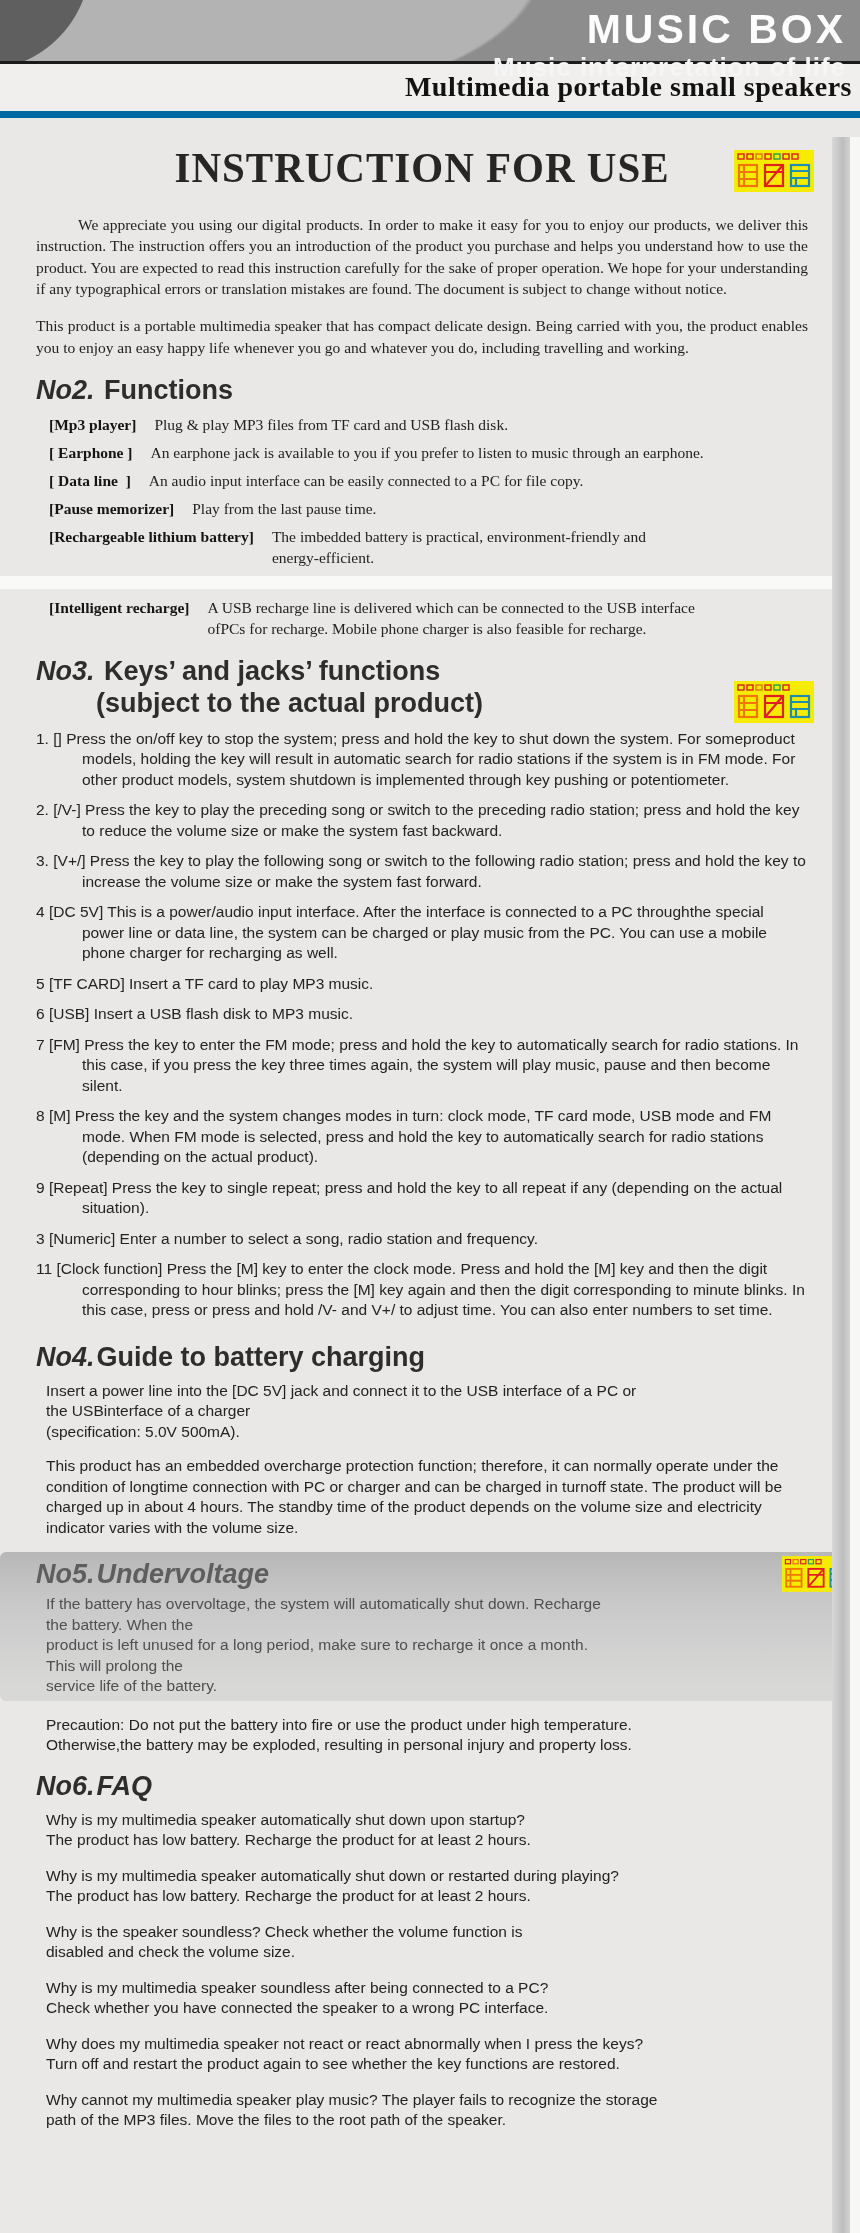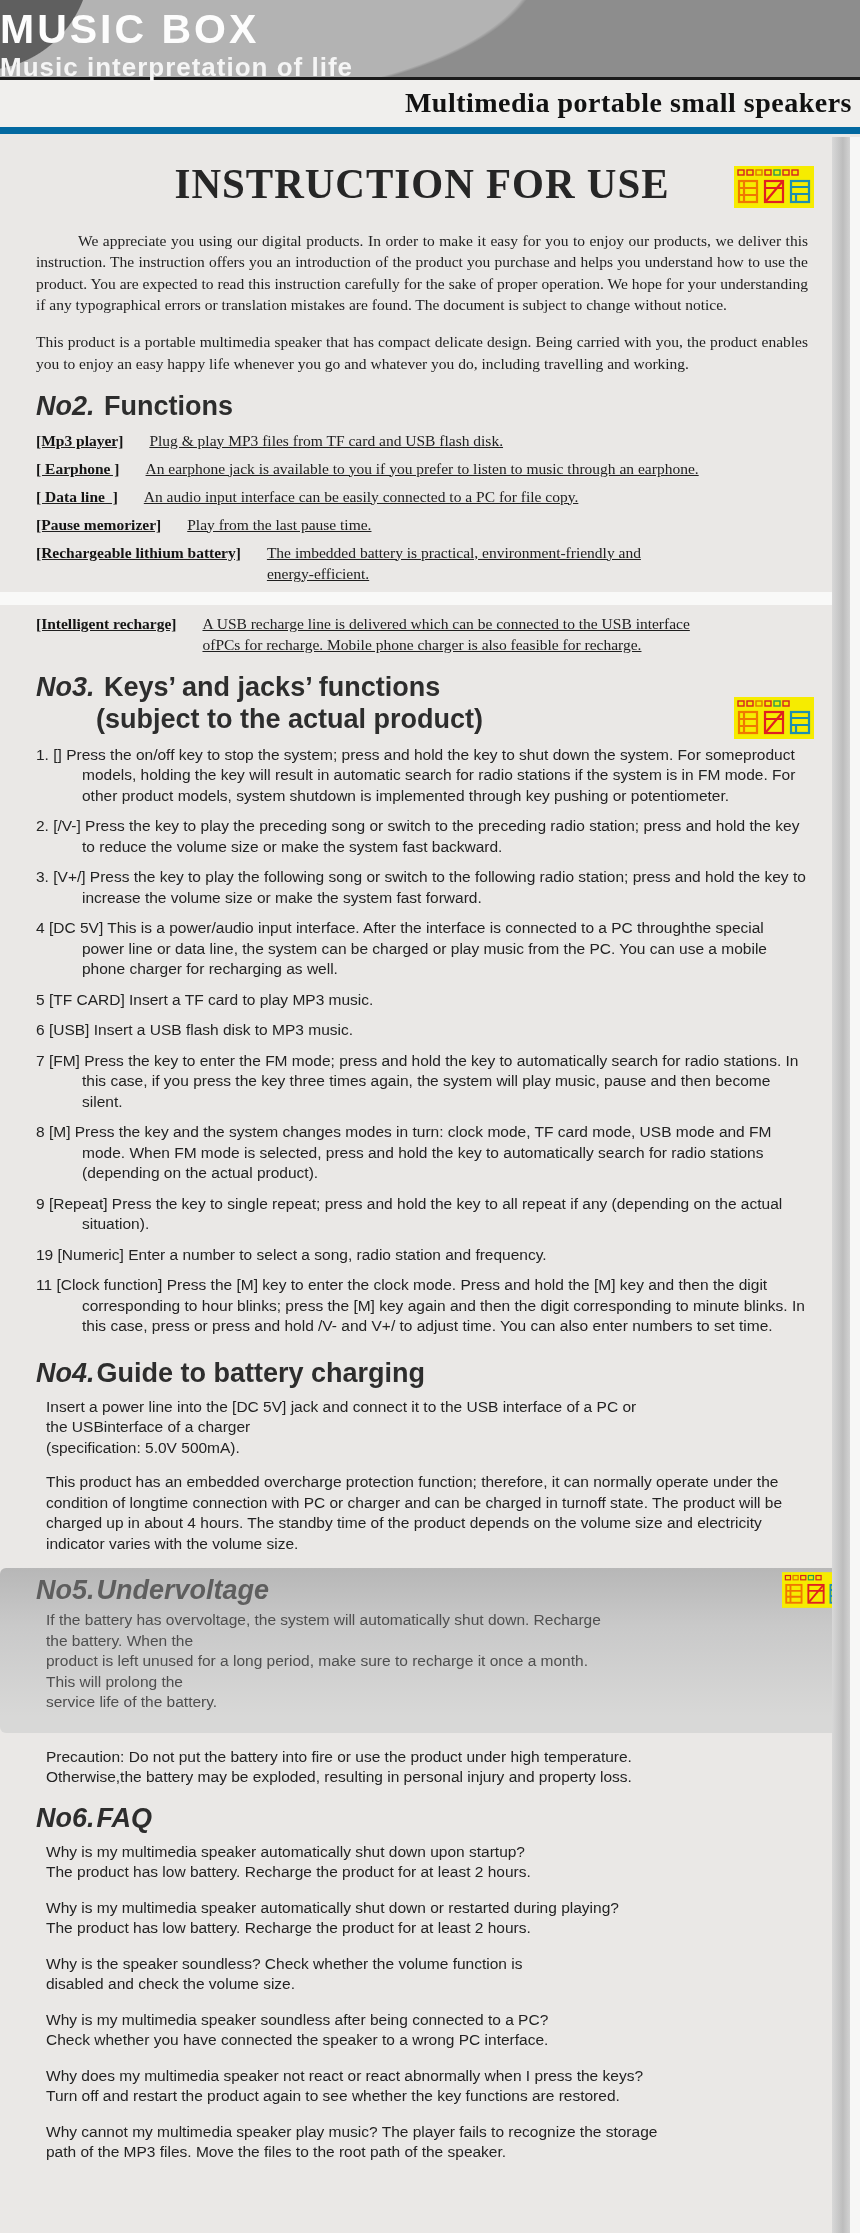--- a/index.html
+++ b/index.html
@@ -4,26 +4,26 @@
 <style>
   html,body{margin:0;padding:0;background:#ffffff;}
   .page{position:relative;width:860px;min-height:2233px;background:#eae8e6;overflow:hidden;
         font-family:"Liberation Serif",serif;color:#1f1f1f;}
   
   .edge-gray{position:absolute;top:137px;right:10px;width:18px;bottom:0;
              background:linear-gradient(to right,#d8d8d8,#bdbdbd 60%,#d2d2d2);z-index:5;}
   .edge-white{position:absolute;top:137px;right:0;width:10px;bottom:0;background:#f7f7f6;z-index:5;}
 
   
-  .header{height:80px;border-bottom:3px solid #1b1b1b;
+  .header{height:64px;border-bottom:3px solid #1b1b1b;
     background:
       radial-gradient(circle 150px at -20px -40px, #5f5f5f 0 110px, rgba(0,0,0,0) 111px),
       radial-gradient(ellipse 560px 230px at 22% -55%, #b3b3b3 0 62%, rgba(0,0,0,0) 63%),
       #8d8d8d;
-    padding:6px 14px 0 0;box-sizing:border-box;
+    text-align:right;padding:6px 14px 0 0;box-sizing:border-box;
     font-family:"Liberation Sans",sans-serif;}
   .brand{font-size:41px;font-weight:bold;letter-spacing:3px;color:#fdfdfd;line-height:46px;}
   .tagline{font-size:26px;font-weight:bold;color:#f5f5f5;line-height:30px;letter-spacing:1px;}
 
   
   .subband{height:47px;background:#f0efed;border-bottom:7px solid #0369a1;
            text-align:right;padding-right:8px;}
   .subband .subtitle{font-family:"Liberation Serif",serif;font-weight:bold;font-size:28px;
            line-height:46px;color:#121212;letter-spacing:0.5px;}
 
@@ -43,35 +43,35 @@
 
   .para{font-size:15.5px;line-height:21.5px;text-align:justify;color:#222;}
   .indent{text-indent:42px;}
   .pre{white-space:pre-line;}
 
   .sec-h{font-family:"Liberation Sans",sans-serif;font-weight:bold;font-size:27px;
          color:#2d2d2d;line-height:32px;margin:14px 0 8px 0;}
   .sec-h .hnum{font-style:italic;margin-right:2px;}
 
   
-  .fn-item{display:flex;gap:26px;margin:7px 0;font-size:15.5px;line-height:21px;text-decoration:underline;}
+  .fn-item{display:flex;gap:18px;margin:7px 13px;font-size:15.5px;line-height:21px;}
   .fn-label{font-weight:bold;white-space:pre;color:#141414;}
   .fn-text{flex:1;color:#222;}
   .white-gap{height:13px;background:#f9f9f8;margin:8px -52px 8px -36px;}
   .key-item{font-family:"Liberation Sans",sans-serif;font-size:15.5px;line-height:20.5px;
             color:#232323;padding-left:46px;text-indent:-46px;margin:0 0 10px 0;}
   .h3-wrap{position:relative;margin:16px 0 10px 0;}
   .h3-line2{padding-left:60px;}
 
   
   .p-sans{font-family:"Liberation Sans",sans-serif;font-size:15.5px;line-height:20.5px;
           color:#232323;margin:0 0 14px 0;padding-left:10px;}
 
   
-  .uv-band{margin:14px -52px 12px -36px;padding:4px 44px 20px 36px;
+  .uv-band{margin:14px -52px 12px -36px;padding:4px 44px 4px 36px;
            background:linear-gradient(#b7b7b7,#c9c9c9 35%,#d8d8d7 90%);border-radius:6px;}
   .uv-band .sec-h{color:#5e5e5e;margin:2px 0 4px 0;}
   .uv-band .sec-h .hname{font-style:italic;}
   .uv-text{font-family:"Liberation Sans",sans-serif;font-size:15.5px;line-height:20.5px;
            color:#4f4f4f;padding-left:10px;}
   .uv-head-row{position:relative;}
   .uv-badge{position:absolute;right:-34px;top:-2px;}
 
   
   .faq-item{font-family:"Liberation Sans",sans-serif;font-size:15.5px;line-height:20.5px;
@@ -215,21 +215,21 @@
         <div class="key-item">5 [TF CARD] Insert a TF card to play MP3 music.</div>
 
         <div class="key-item">6 [USB] Insert a USB flash disk to MP3 music.</div>
 
         <div class="key-item">7 [FM] Press the key to enter the FM mode; press and hold the key to automatically search for radio stations. In this case, if you press the key three times again, the system will play music, pause and then become silent.</div>
 
         <div class="key-item">8 [M] Press the key and the system changes modes in turn: clock mode, TF card mode, USB mode and FM mode. When FM mode is selected, press and hold the key to automatically search for radio stations (depending on the actual product).</div>
 
         <div class="key-item">9 [Repeat] Press the key to single repeat; press and hold the key to all repeat if any (depending on the actual situation).</div>
 
-        <div class="key-item">19 [Numeric] Enter a number to select a song, radio station and frequency.</div>
+        <div class="key-item">3 [Numeric] Enter a number to select a song, radio station and frequency.</div>
 
         <div class="key-item">11 [Clock function] Press the [M] key to enter the clock mode. Press and hold the [M] key and then the digit corresponding to hour blinks; press the [M] key again and then the digit corresponding to minute blinks. In this case, press or press and hold /V- and V+/ to adjust time. You can also enter numbers to set time.</div>
       </div>
 
     <div class="sec-h" style="margin-top:20px;">
       <span class="hnum">No4.</span><span>Guide to battery charging</span>
     </div>
     <p class="p-sans pre">Insert a power line into the [DC 5V] jack and connect it to the USB interface of a PC or
 the USBinterface of a charger
 (specification: 5.0V 500mA).</p>

